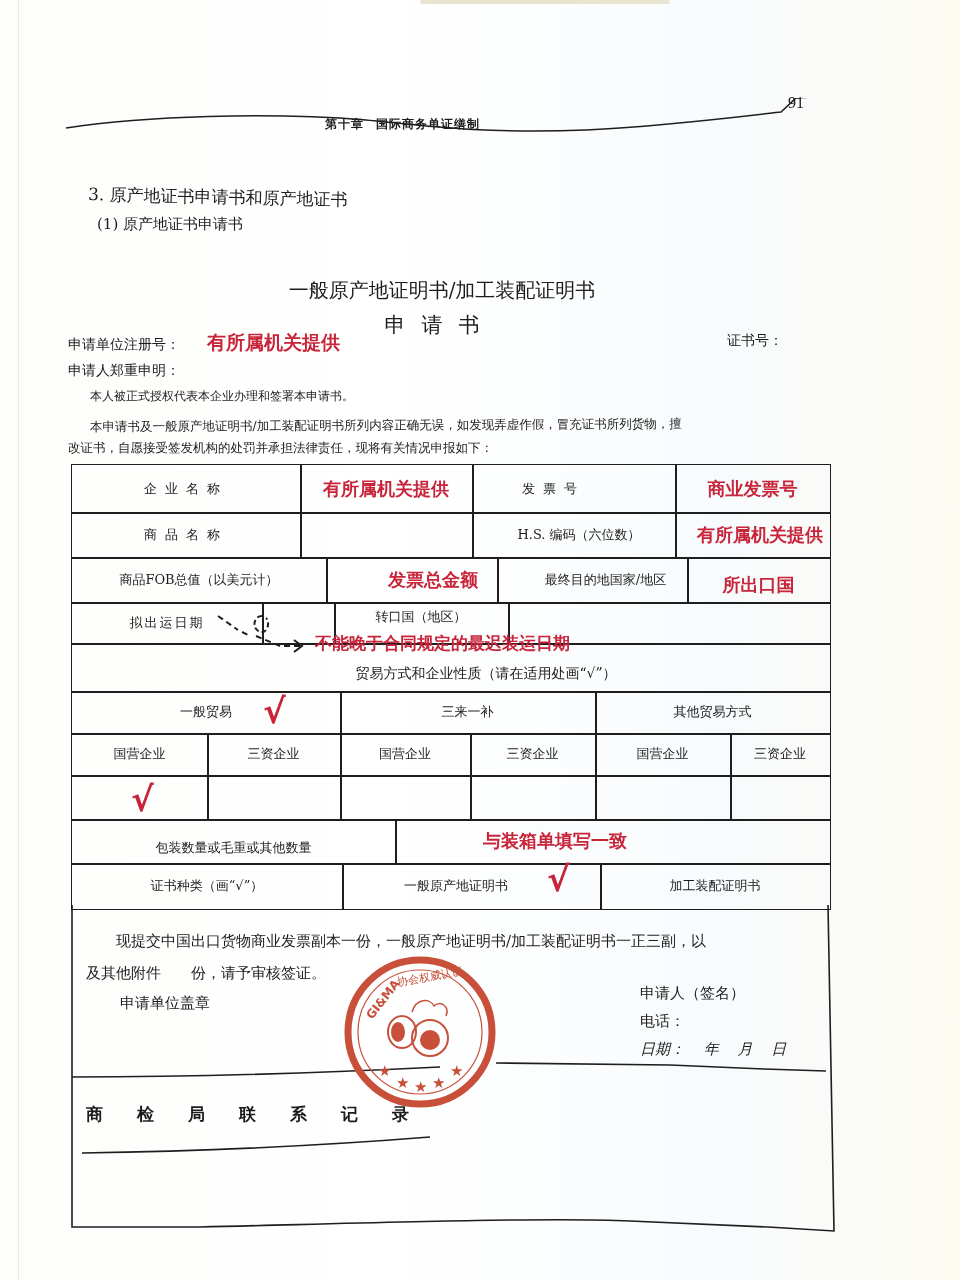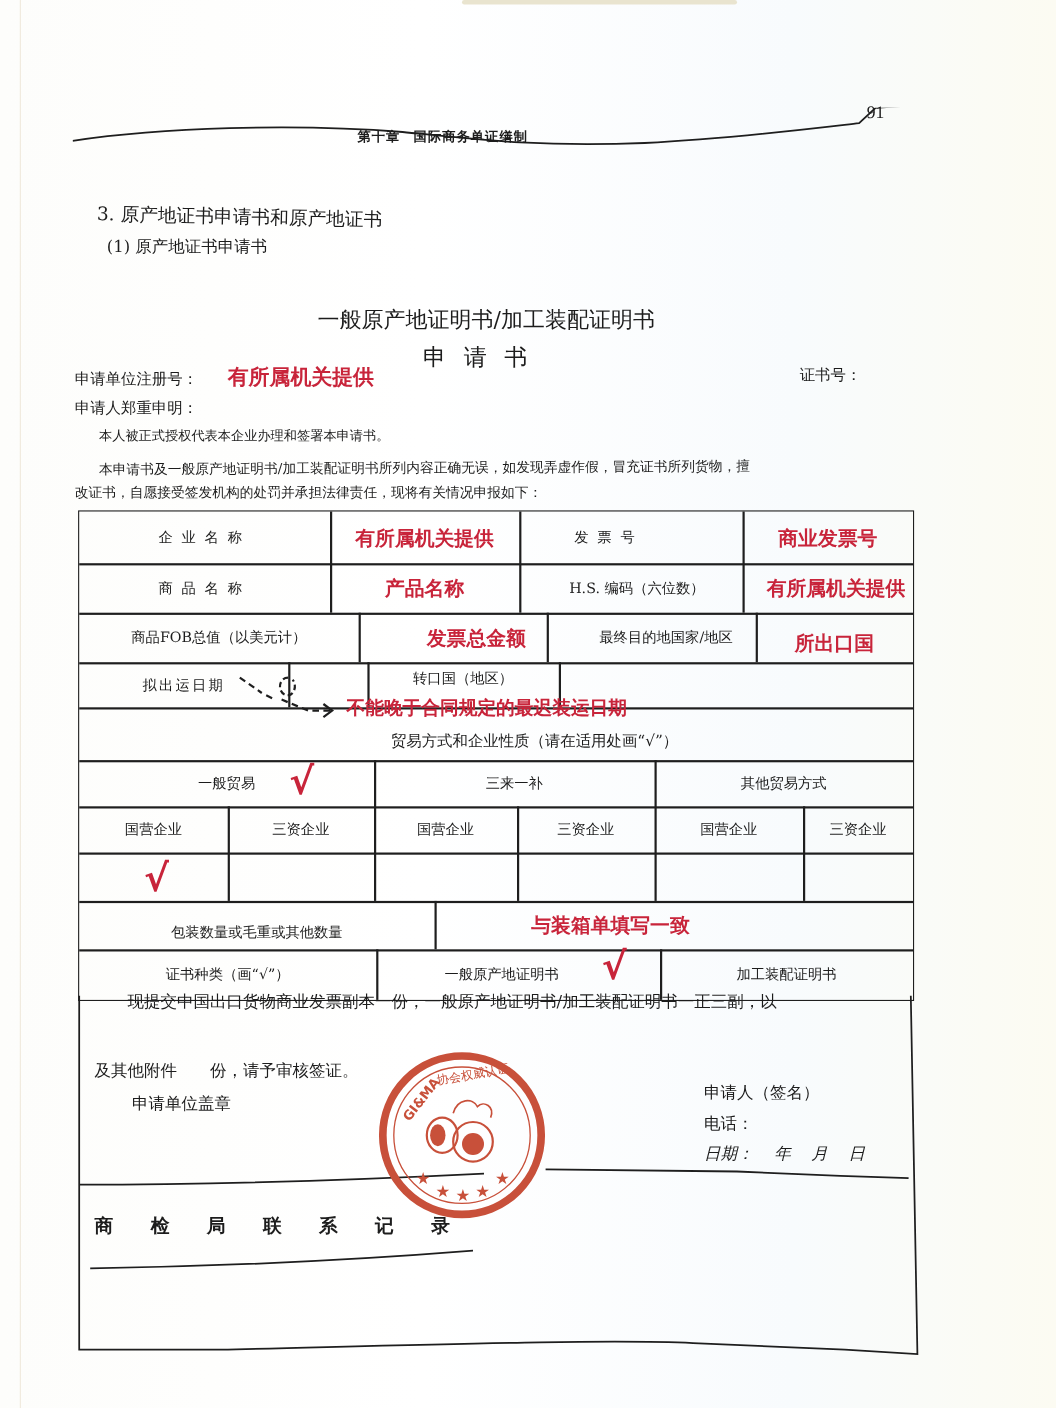--- a/index.html
+++ b/index.html
@@ -36,21 +36,21 @@
   
   .tbl { position: absolute; border: 1.5px solid #1e1e1e; box-sizing: border-box; }
   .cell { position: absolute; display: flex; align-items: center; justify-content: center; font-size: 13px; box-sizing: border-box; }
   .hline { position: absolute; height: 1.5px; background: #1e1e1e; }
   .vline { position: absolute; width: 1.5px; background: #1e1e1e; }
   .red { color: #c8243a; font-weight: bold; font-family: "DejaVu Sans", sans-serif; font-size: 18px; }
   .spaced { letter-spacing: 8px; }
   .check { position: absolute; color: #c8243a; font-weight: bold; font-family: "DejaVu Sans", sans-serif; font-size: 34px; line-height: 1; }
   .arrow-note { left: 315px; top: 632px; font-size: 17px; }
 
-  .submit-text1 { left: 116px; top: 901px; font-size: 15px; }
+  .submit-text1 { left: 116px; top: 932px; font-size: 15px; }
   .submit-text2 { left: 86px; top: 964px; font-size: 15px; }
   .seal-label { left: 120px; top: 994px; font-size: 15px; }
   .applicant-sign { left: 640px; top: 984px; font-size: 15px; }
   .phone-label { left: 640px; top: 1012px; font-size: 15px; }
   .date-label { left: 640px; top: 1040px; font-size: 15px; font-style: italic; }
   .date-label span { margin-left: 14px; }
 
   .inspection-title { left: 86px; top: 1103px; font-size: 17px; font-weight: bold; letter-spacing: 34px; font-family: "DejaVu Serif", serif; }
 
   .stamp { left: 342px; top: 954px; width: 156px; height: 156px; }
@@ -118,21 +118,20 @@
 
   <div class="vline" style="left:270px; top:398px; height:46px;"></div>
   <div class="vline" style="left:528px; top:398px; height:46px;"></div>
 
   <div class="cell spaced" style="left:0; top:0; width:228px; height:47px;">企业名称</div>
   <div class="cell red" style="left:228px; top:0; width:172px; height:47px;">有所属机关提供</div>
   <div class="cell spaced" style="left:380px; top:0; width:203px; height:47px;">发票号</div>
   <div class="cell red" style="left:603px; top:0; width:155px; height:47px;">商业发票号</div>
 
   <div class="cell spaced" style="left:0; top:47px; width:228px; height:45px;">商品名称</div>
-  <div class="cell red" style="left:228px; top:47px; width:172px; height:45px;">产品名称</div>
   <div class="cell" style="left:400px; top:47px; width:214px; height:45px;">H.S. 编码（六位数）</div>
   <div class="cell red" style="left:603px; top:47px; width:170px; height:45px; white-space:nowrap;">有所属机关提供</div>
 
   <div class="cell" style="left:0; top:92px; width:254px; height:45px;">商品FOB总值（以美元计）</div>
   <div class="cell red" style="left:254px; top:92px; width:171px; height:45px;padding-left:43px;">发票总金额</div>
   <div class="cell" style="left:425px; top:92px; width:217px; height:45px;">最终目的地国家/地区</div>
   <div class="cell red" style="left:615px; top:92px; width:143px; height:56px;">所出口国</div>
 
   <div class="cell" style="left:0; top:137px; width:190px; height:41px; letter-spacing:2px;">拟出运日期</div>
   <div class="cell" style="left:190px; top:137px; width:72px; height:41px;"></div>

